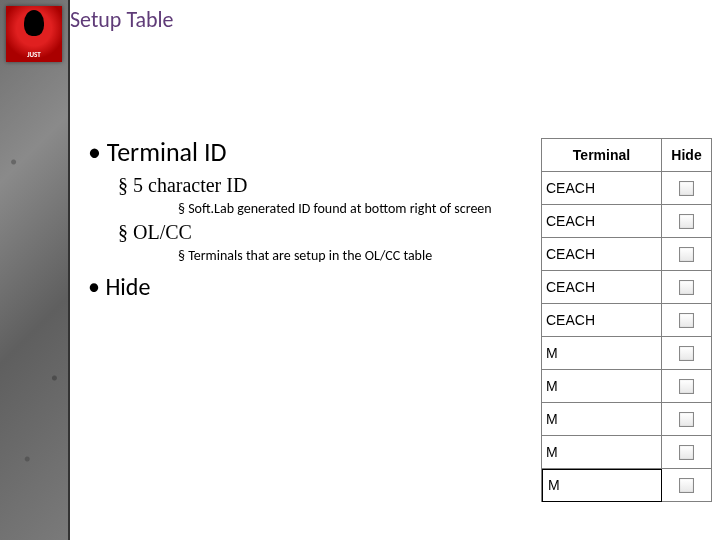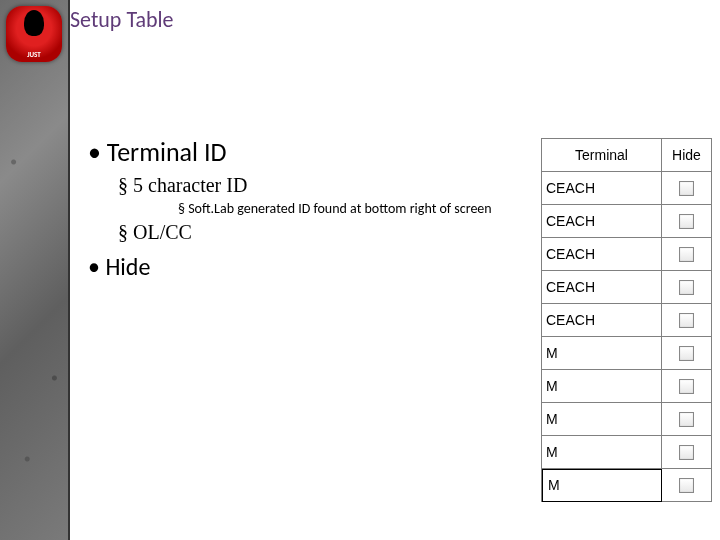--- a/index.html
+++ b/index.html
@@ -13,21 +13,21 @@
       radial-gradient(circle at 20% 30%, rgba(0,0,0,0.25) 0 2px, transparent 3px),
       radial-gradient(circle at 60% 10%, rgba(0,0,0,0.2) 0 2px, transparent 3px),
       radial-gradient(circle at 80% 70%, rgba(0,0,0,0.25) 0 2px, transparent 3px),
       radial-gradient(circle at 40% 85%, rgba(0,0,0,0.2) 0 2px, transparent 3px),
       linear-gradient(135deg, #6c6c6c, #8a8a8a 30%, #5f5f5f 60%, #7a7a7a);
     border-right: 2px solid #333;
   }
   .logo {
     position: absolute; left: 6px; top: 6px; width: 56px; height: 56px;
     background: radial-gradient(circle at 50% 40%, #e02020 0 40%, #a00 70%);
-    border-radius: 16px;
+    border-radius: 0;
     display: flex; align-items: flex-end; justify-content: center;
     color: #fff; font-size: 7px; font-weight: bold; text-align: center; line-height: 1;
     padding-bottom: 4px;
     box-shadow: 0 0 4px rgba(0,0,0,0.5);
   }
   .logo-figure {
     position: absolute; top: 4px; left: 18px; width: 20px; height: 26px;
     background: #000; border-radius: 50% 50% 40% 40%;
   }
 
@@ -63,21 +63,21 @@
   }
   .row { display: flex; height: 33px; }
   .cell {
     border-right: 1px solid #808080;
     border-bottom: 1px solid #808080;
     display: flex; align-items: center;
     padding: 0 4px;
   }
   .col-term { width: 120px; }
   .col-hide { width: 50px; justify-content: center; }
-  .header .cell { justify-content: center; font-weight: 400; color: #000; }
+  .header .cell { justify-content: center; font-weight: 700; color: #000; }
   .checkbox {
     width: 15px; height: 15px;
     border: 1px solid #888;
     background: linear-gradient(to bottom, #fff, #e8e8e8);
     box-shadow: inset 0 0 1px rgba(0,0,0,0.3);
   }
   .editing {
     background: #fff;
     outline: 1px solid #000;
     outline-offset: -1px;
@@ -96,20 +96,21 @@
     </div>
   </div>
 
   <div class="title">Setup Table</div>
 
   <div class="content">
     <div class="lvl1"><span>Terminal ID</span></div>
     <div class="lvl2"><span>5 character ID</span></div>
     <div class="lvl3"><span>Soft.Lab generated ID found at bottom right of screen</span></div>
     <div class="lvl2"><span>OL/CC</span></div>
+    <div class="lvl3"><span>Terminals that are setup in the OL/CC table</span></div>
     <div class="lvl1b"><span>Hide</span></div>
   </div>
 
   <div class="table-wrap">
     <div class="row header">
       <div class="cell col-term">
           <span>Terminal</span>
         </div>
       <div class="cell col-hide">
           <span>Hide</span>

